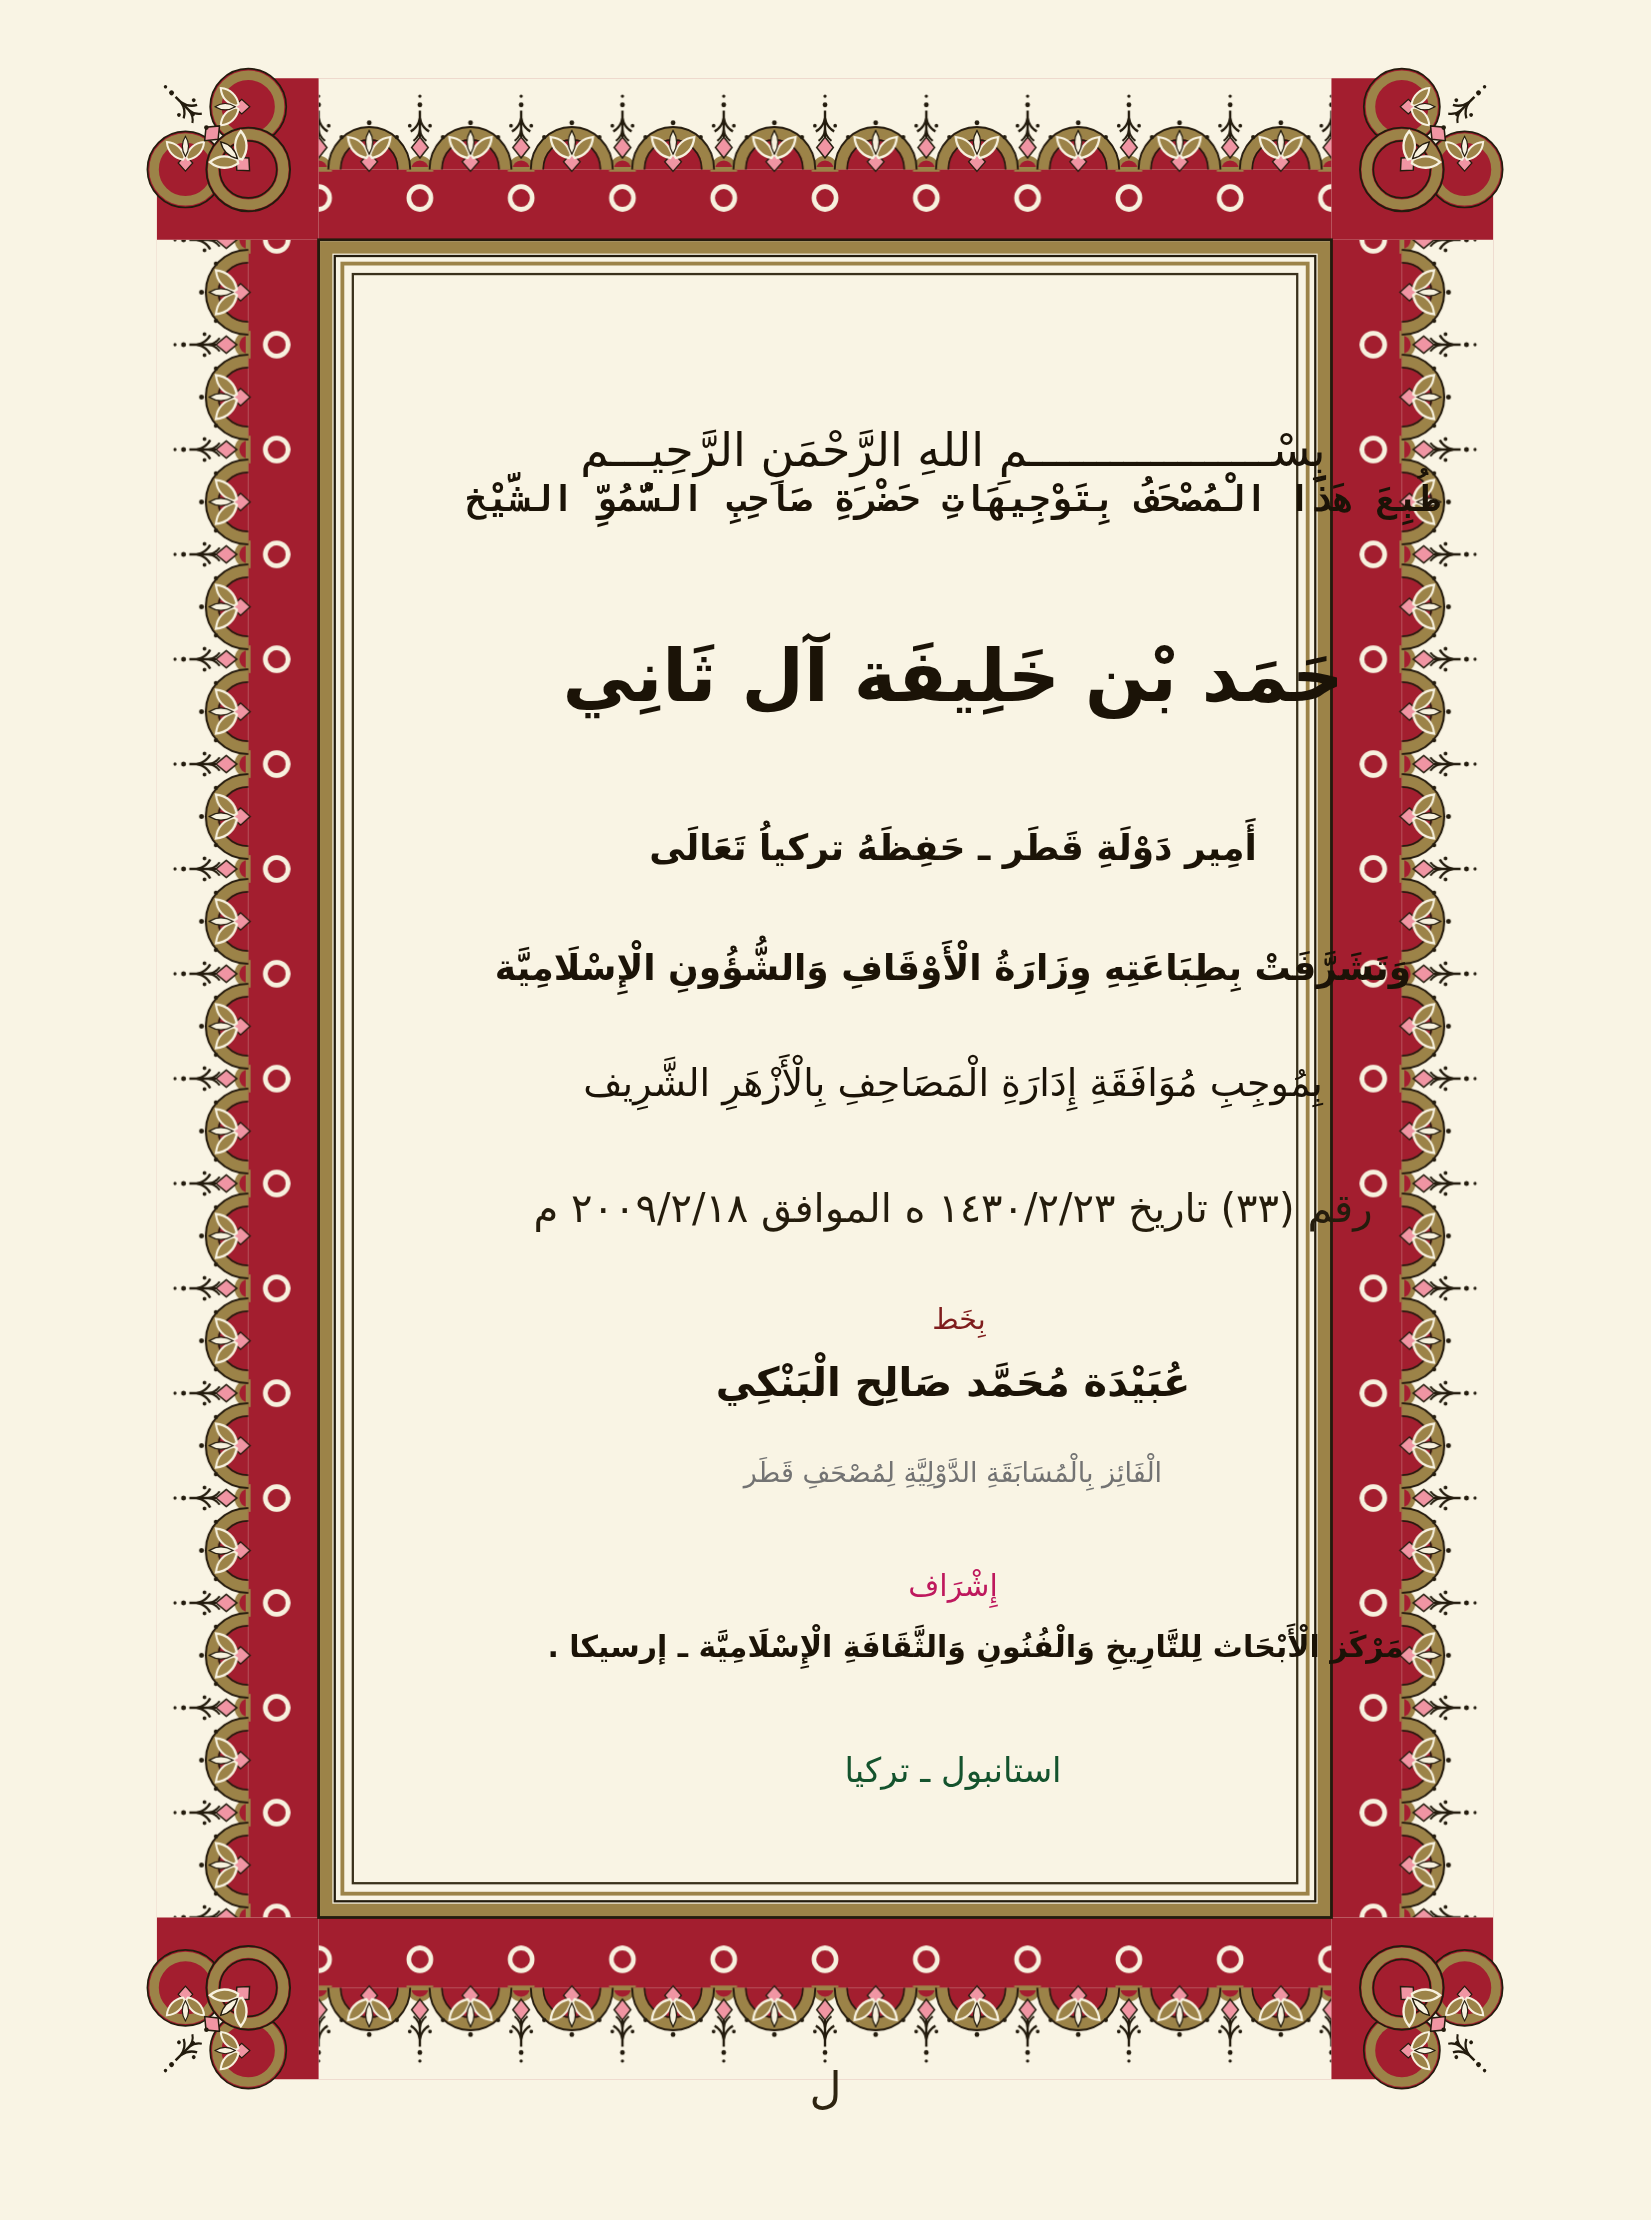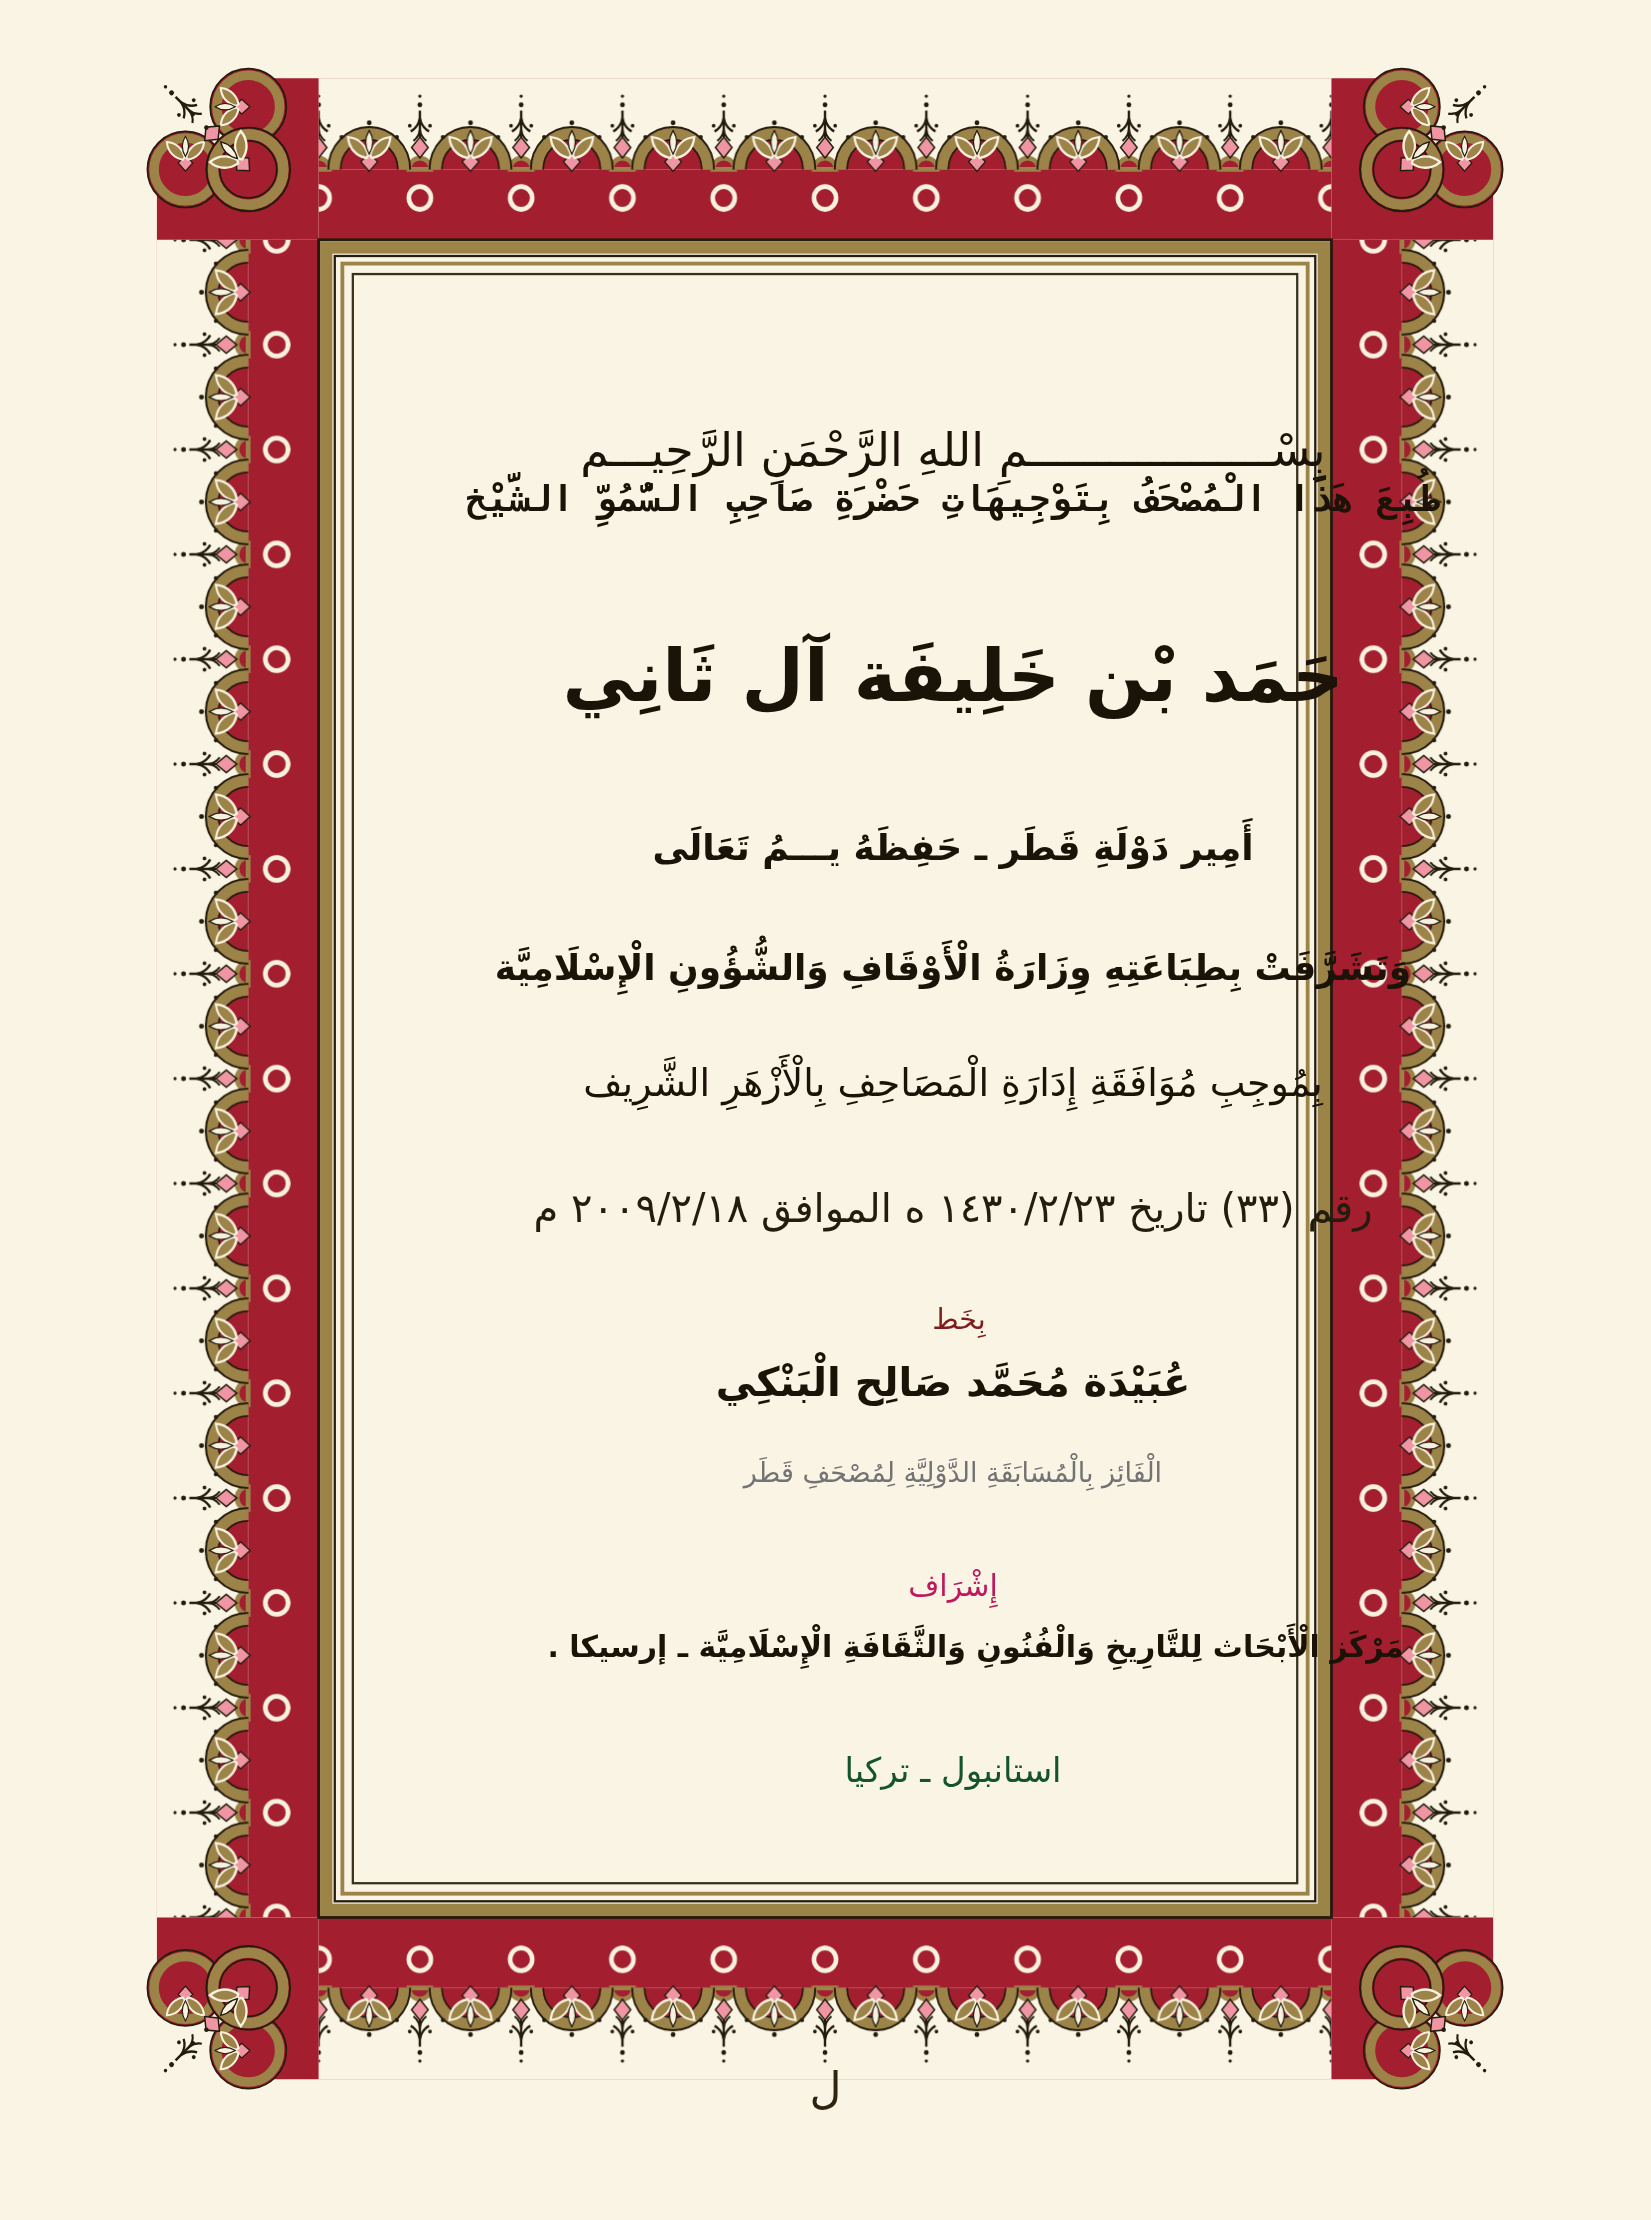--- a/index.html
+++ b/index.html
@@ -138,21 +138,21 @@
       <rect x="352" y="269" width="1031" height="1730" fill="none" stroke="#231b0d" stroke-width="2.4"></rect>
       <rect x="360" y="277" width="1015" height="1714" fill="none" stroke="#9c8348" stroke-width="4"></rect>
       <rect x="371" y="288" width="993" height="1692" fill="none" stroke="#3a311c" stroke-width="2.4"></rect>
     </g>
   </svg>
 
   <div class="content">
     <div class="line l-bismillah">بِسْــــــــــــــــــمِ اللهِ الرَّحْمَنِ الرَّحِيـــم</div>
     <div class="line l-printed">طُبِعَ هَذَا الْمُصْحَفُ بِتَوْجِيهَاتِ حَضْرَةِ صَاحِبِ السُّمُوِّ الشَّيْخ</div>
     <div class="line l-patron">حَمَد بْن خَلِيفَة آل ثَانِي</div>
-    <div class="line l-amir">أَمِير دَوْلَةِ قَطَر ـ حَفِظَهُ يـــمُ تَعَالَى</div>
+    <div class="line l-amir">أَمِير دَوْلَةِ قَطَر ـ حَفِظَهُ تركياُ تَعَالَى</div>
     <div class="line l-ministry">وَتَشَرَّفَتْ بِطِبَاعَتِهِ وِزَارَةُ الْأَوْقَافِ وَالشُّؤُونِ الْإِسْلَامِيَّة</div>
     <div class="line l-approval">بِمُوجِبِ مُوَافَقَةِ إِدَارَةِ الْمَصَاحِفِ بِالْأَزْهَرِ الشَّرِيف</div>
     <div class="line l-number">رقم (٣٣) تاريخ ١٤٣٠/٢/٢٣ ه الموافق ٢٠٠٩/٢/١٨ م</div>
     <div class="line l-khat">بِخَط</div>
     <div class="line l-calligrapher">عُبَيْدَة مُحَمَّد صَالِح الْبَنْكِي</div>
     <div class="line l-award">الْفَائِز بِالْمُسَابَقَةِ الدَّوْلِيَّةِ لِمُصْحَفِ قَطَر</div>
     <div class="line l-ishraf">إِشْرَاف</div>
     <div class="line l-center">مَرْكَز الْأَبْحَاث لِلتَّارِيخِ وَالْفُنُونِ وَالثَّقَافَةِ الْإِسْلَامِيَّة ـ إرسيكا .</div>
     <div class="line l-location">استانبول ـ تركيا</div>
   </div>

